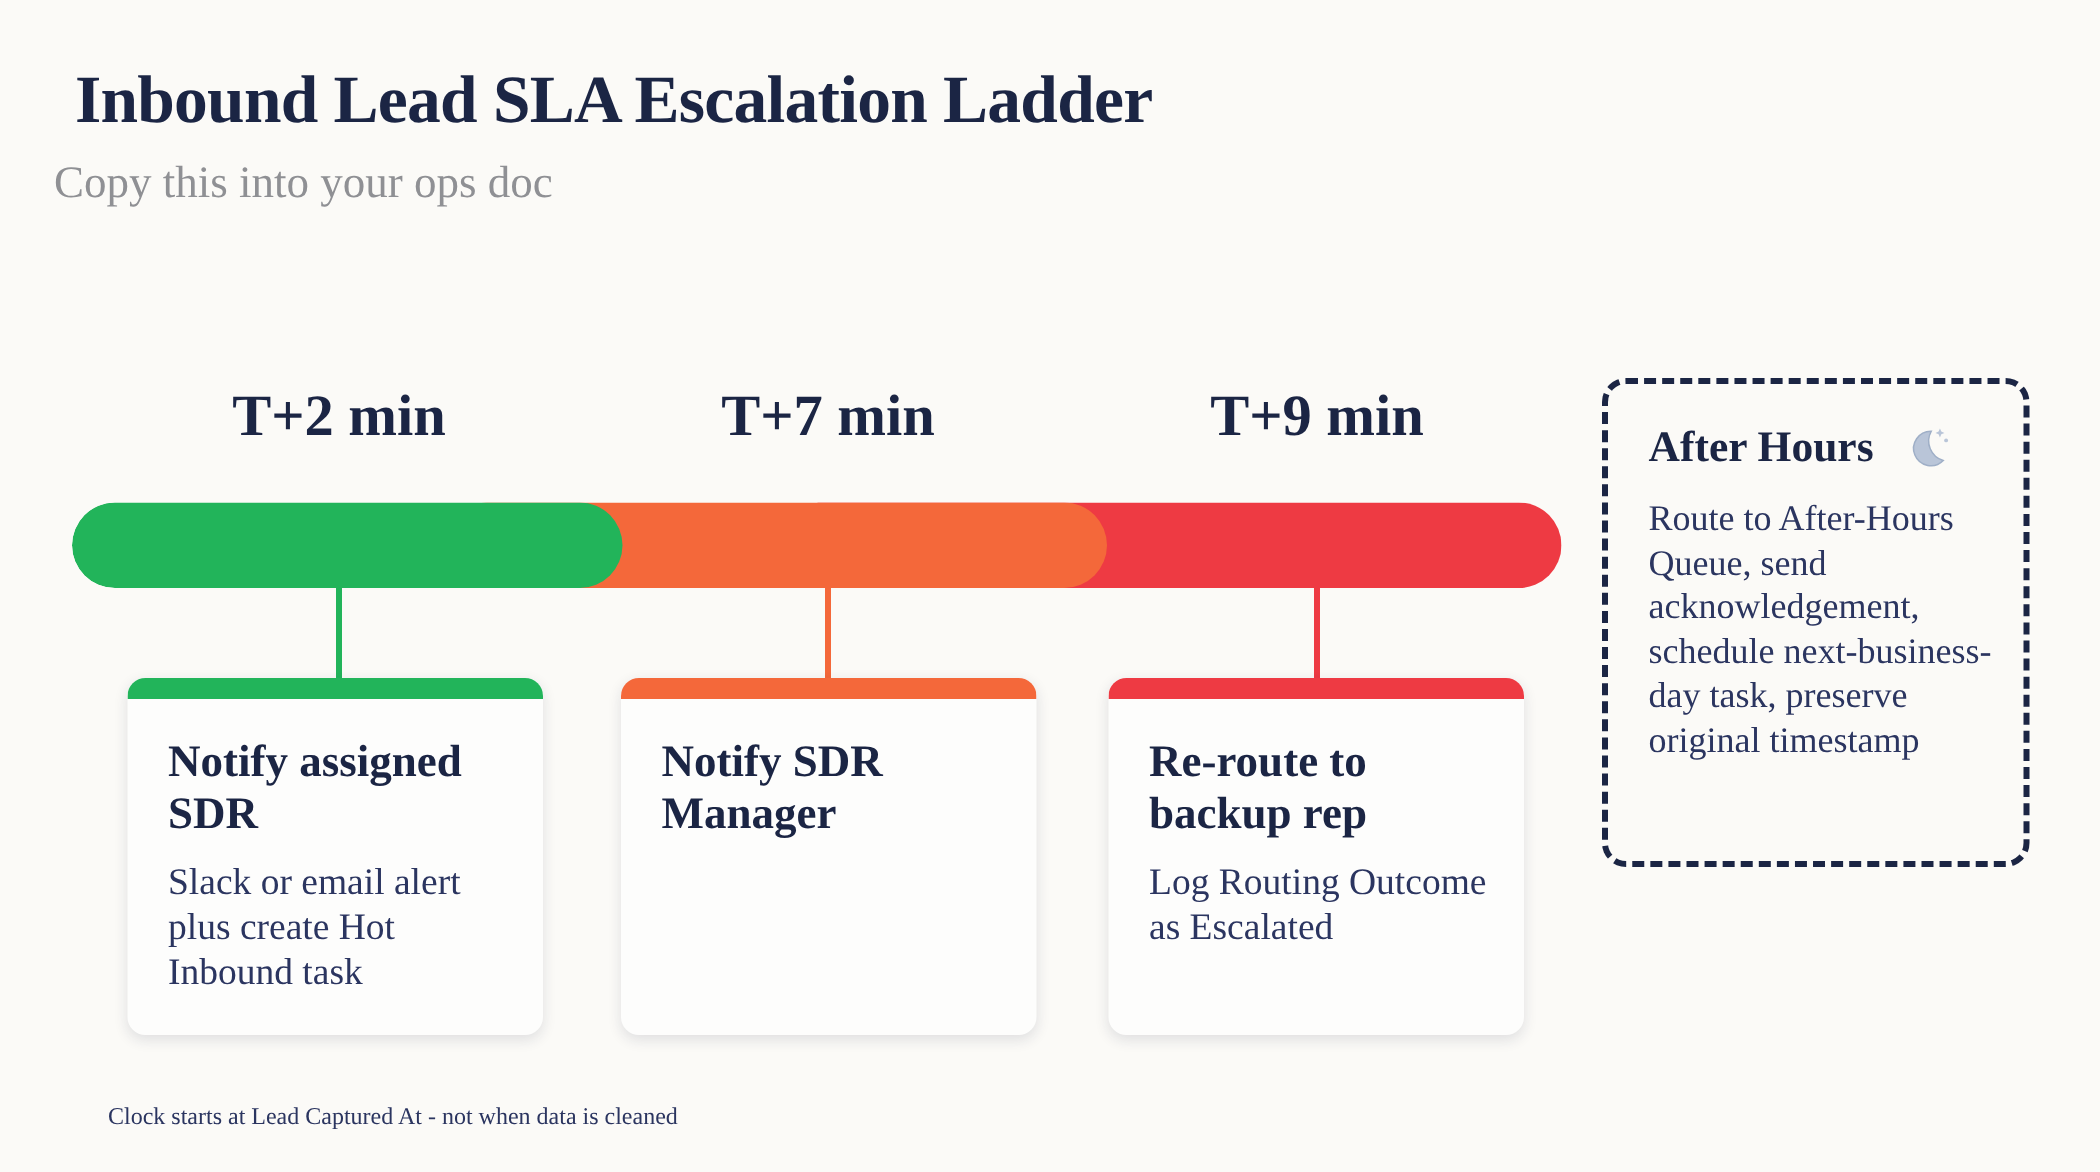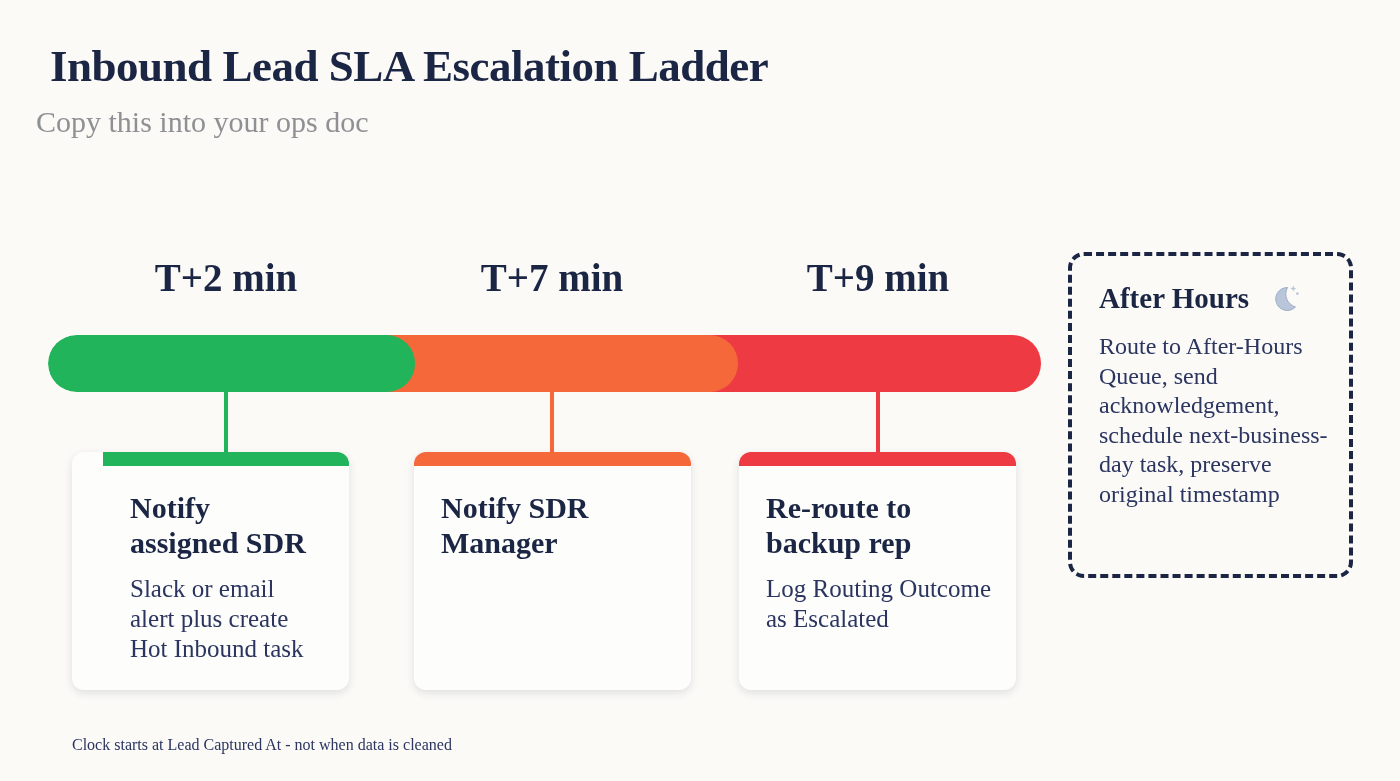--- a/index.html
+++ b/index.html
@@ -84,21 +84,21 @@
     position: absolute;
     top: 452px;
     width: 277px;
     height: 238px;
     background: var(--card, #fdfdfc);
     border-radius: 12px;
     box-shadow: 0 3px 9px rgba(25, 32, 66, 0.12);
     overflow: hidden;
     box-sizing: border-box;
   }
-  .card.p1 { left: 72px; padding-left: 31px; }
+  .card.p1 { left: 85px; }
   .card.p2 { left: 414px; }
   .card.p3 { left: 739px; }
   .card-strip { height: 14px; width: 100%; }
   .card-content { padding: 24px 24px 0 27px; }
   .card-title {
     margin: 0;
     font-size: 30px;
     line-height: 1.17;
     font-weight: bold;
     color: var(--navy, #1b2544);

